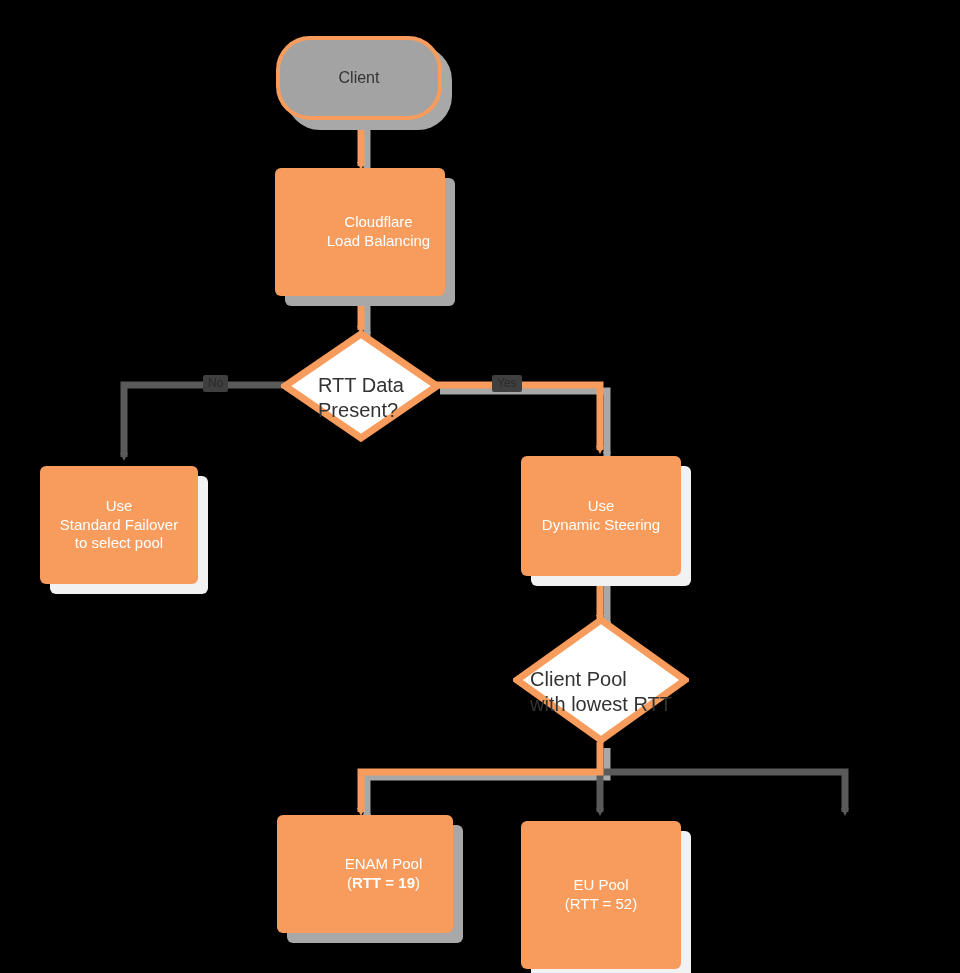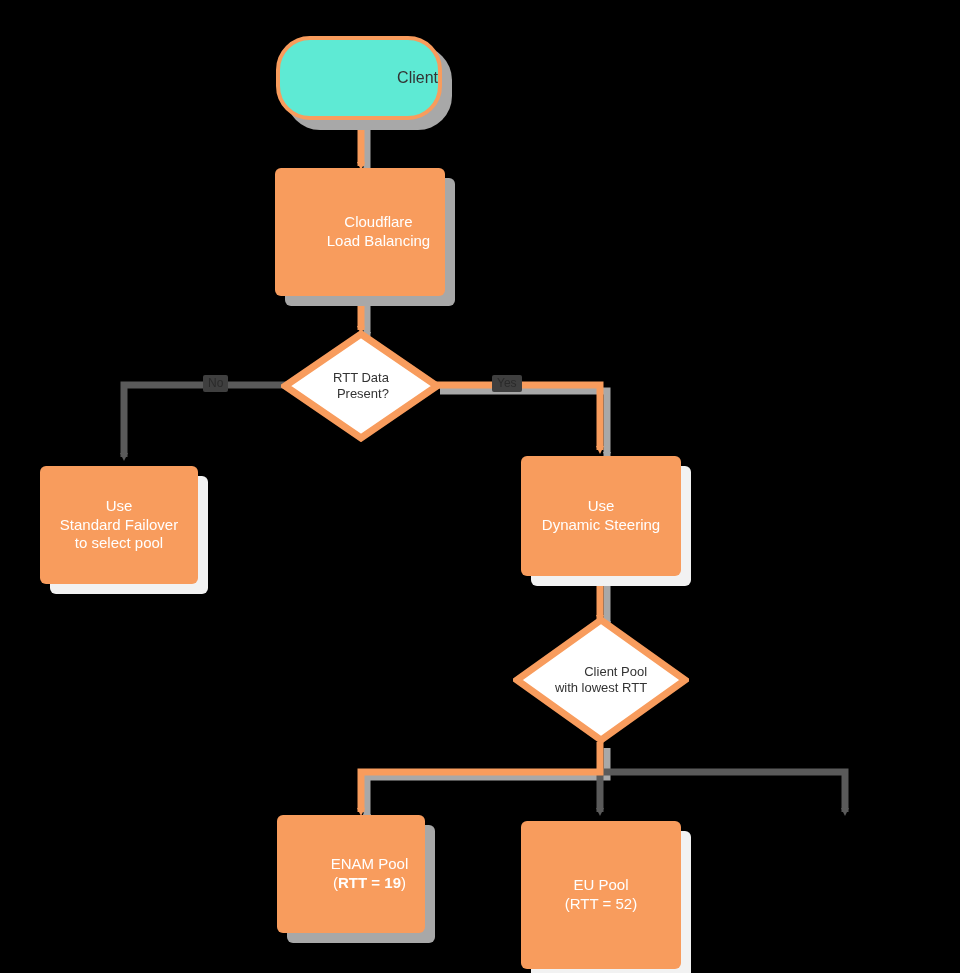--- a/index.html
+++ b/index.html
@@ -47,49 +47,48 @@
     box-shadow: 10px 10px 0 0 #A8A8A8;
     padding-left: 37px;
   }
   .proc.shadow-white {
     box-shadow: 10px 10px 0 0 #F2F2F2;
     margin-top: 6px;
   }
 
   
   .terminal {
-    background: #5eead4;
+    background: #a3a3a3;
     border: 4px solid #F89C5D;
     border-radius: 34px;
     color: #333333;
     font-size: 16px;
     box-shadow: 10px 10px 0 0 #A8A8A8;
-    justify-content: flex-end;
   }
 
   
   .decision-wrap {
     position: absolute;
     z-index: 5;
   }
   .diamond-shape {
     position: absolute;
     left: 0; top: 0;
     width: 100%; height: 100%;
   }
   .decision-text {
     position: absolute;
-    left: 0; top: 0;
+    left: 0; top: 12px;
     width: 100%; height: 100%;
     display: flex;
     align-items: center;
     justify-content: center;
-    text-align: right;
+    text-align: left;
     color: #333333;
-    font-size: 13px;
+    font-size: 20px;
     line-height: 1.25;
     white-space: pre-line;
   }
 
   
   .edge-label {
     position: absolute;
     z-index: 6;
     background: #3F3F3F;
     color: #2A2A2A;
@@ -188,21 +187,21 @@
   </div>
 
   <div class="decision-wrap" style="left:513px; top:616px; width:176px; height:128px;">
     <svg class="diamond-shape" viewBox="0 0 176 128" preserveAspectRatio="none">
       <polygon points="88,4 172,64 88,124 4,64" fill="#FFFFFF" stroke="#F89C5D" stroke-width="7"></polygon>
     </svg>
     <div class="decision-text">Client Pool
 with lowest RTT</div>
   </div>
 
-  <div class="node proc shadow-gray" style="left:277px; top:815px; width:148px; height:118px;justify-content:center;">
+  <div class="node proc shadow-gray" style="left:277px; top:815px; width:176px; height:118px;justify-content:center;">
     <span class="label"><span>ENAM Pool</span><br><span>(</span><span class="bold-rtt">RTT = 19</span><span>)</span></span>
   </div>
 
   <div class="node proc shadow-white" style="left:521px; top:815px; width:160px; height:148px;">
     <span class="label"><span>EU Pool</span><br><span>(</span><span>RTT = 52</span><span>)</span></span>
   </div>
 
 
 </div>
 

